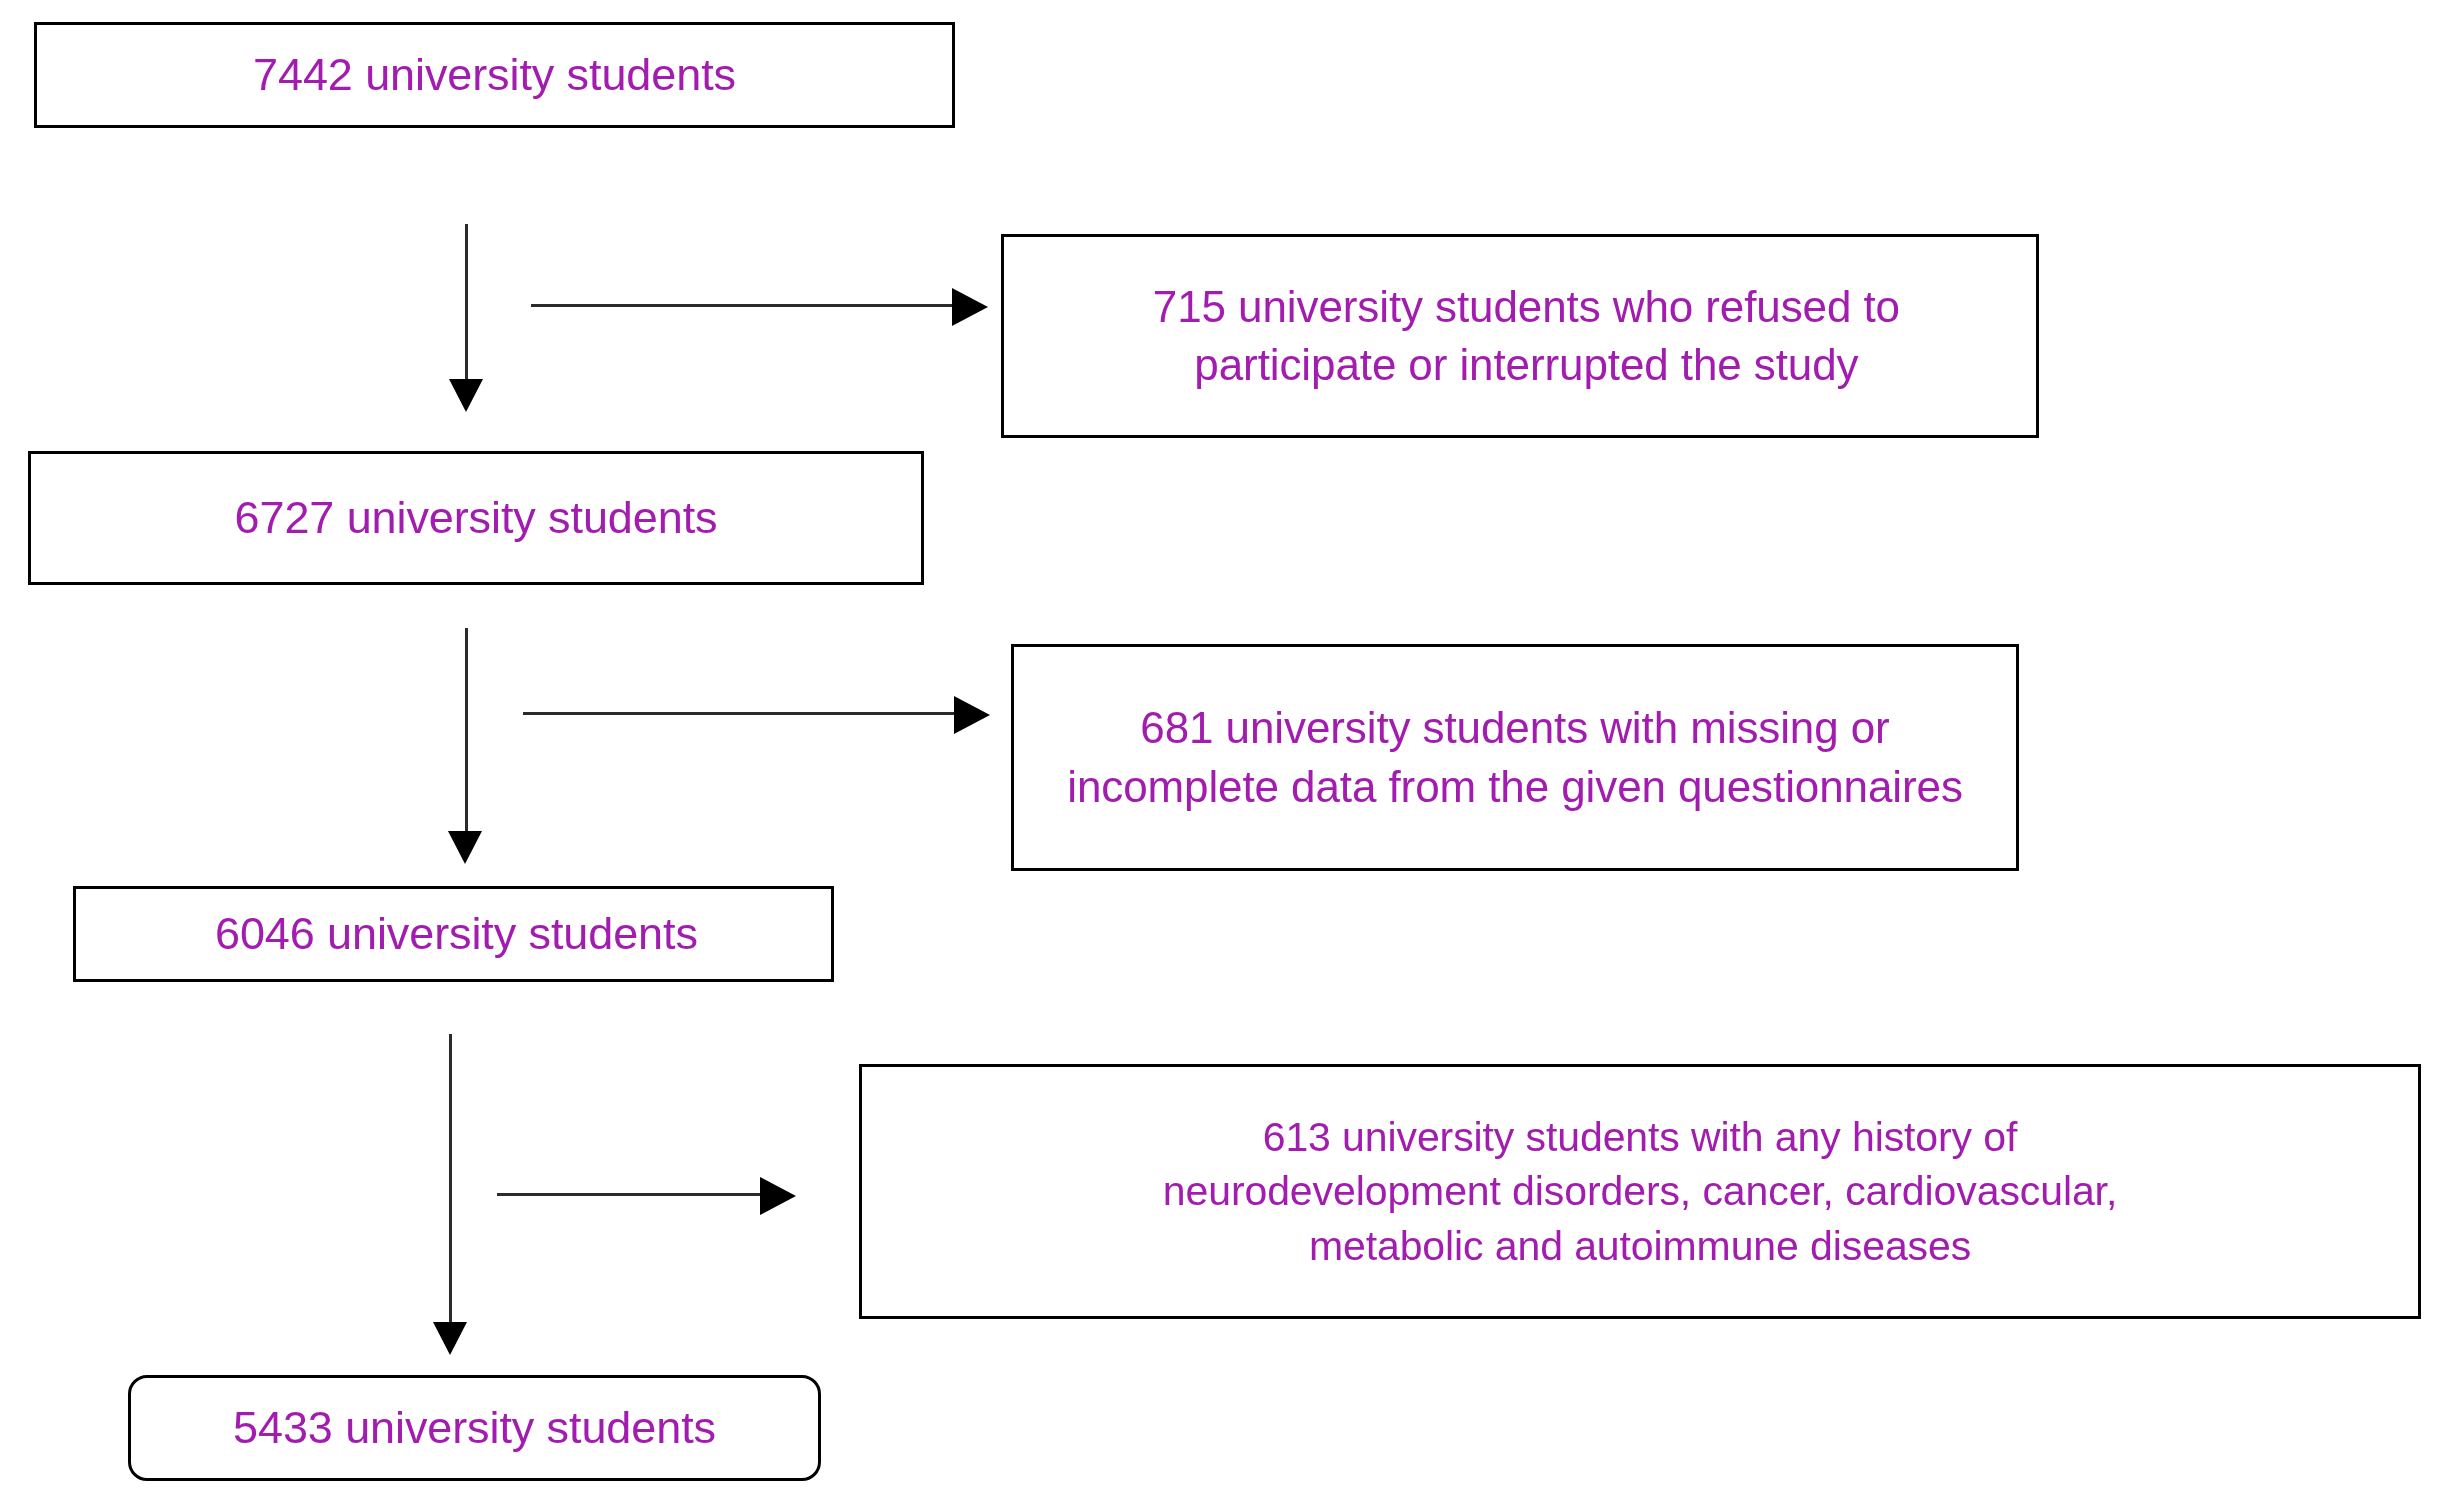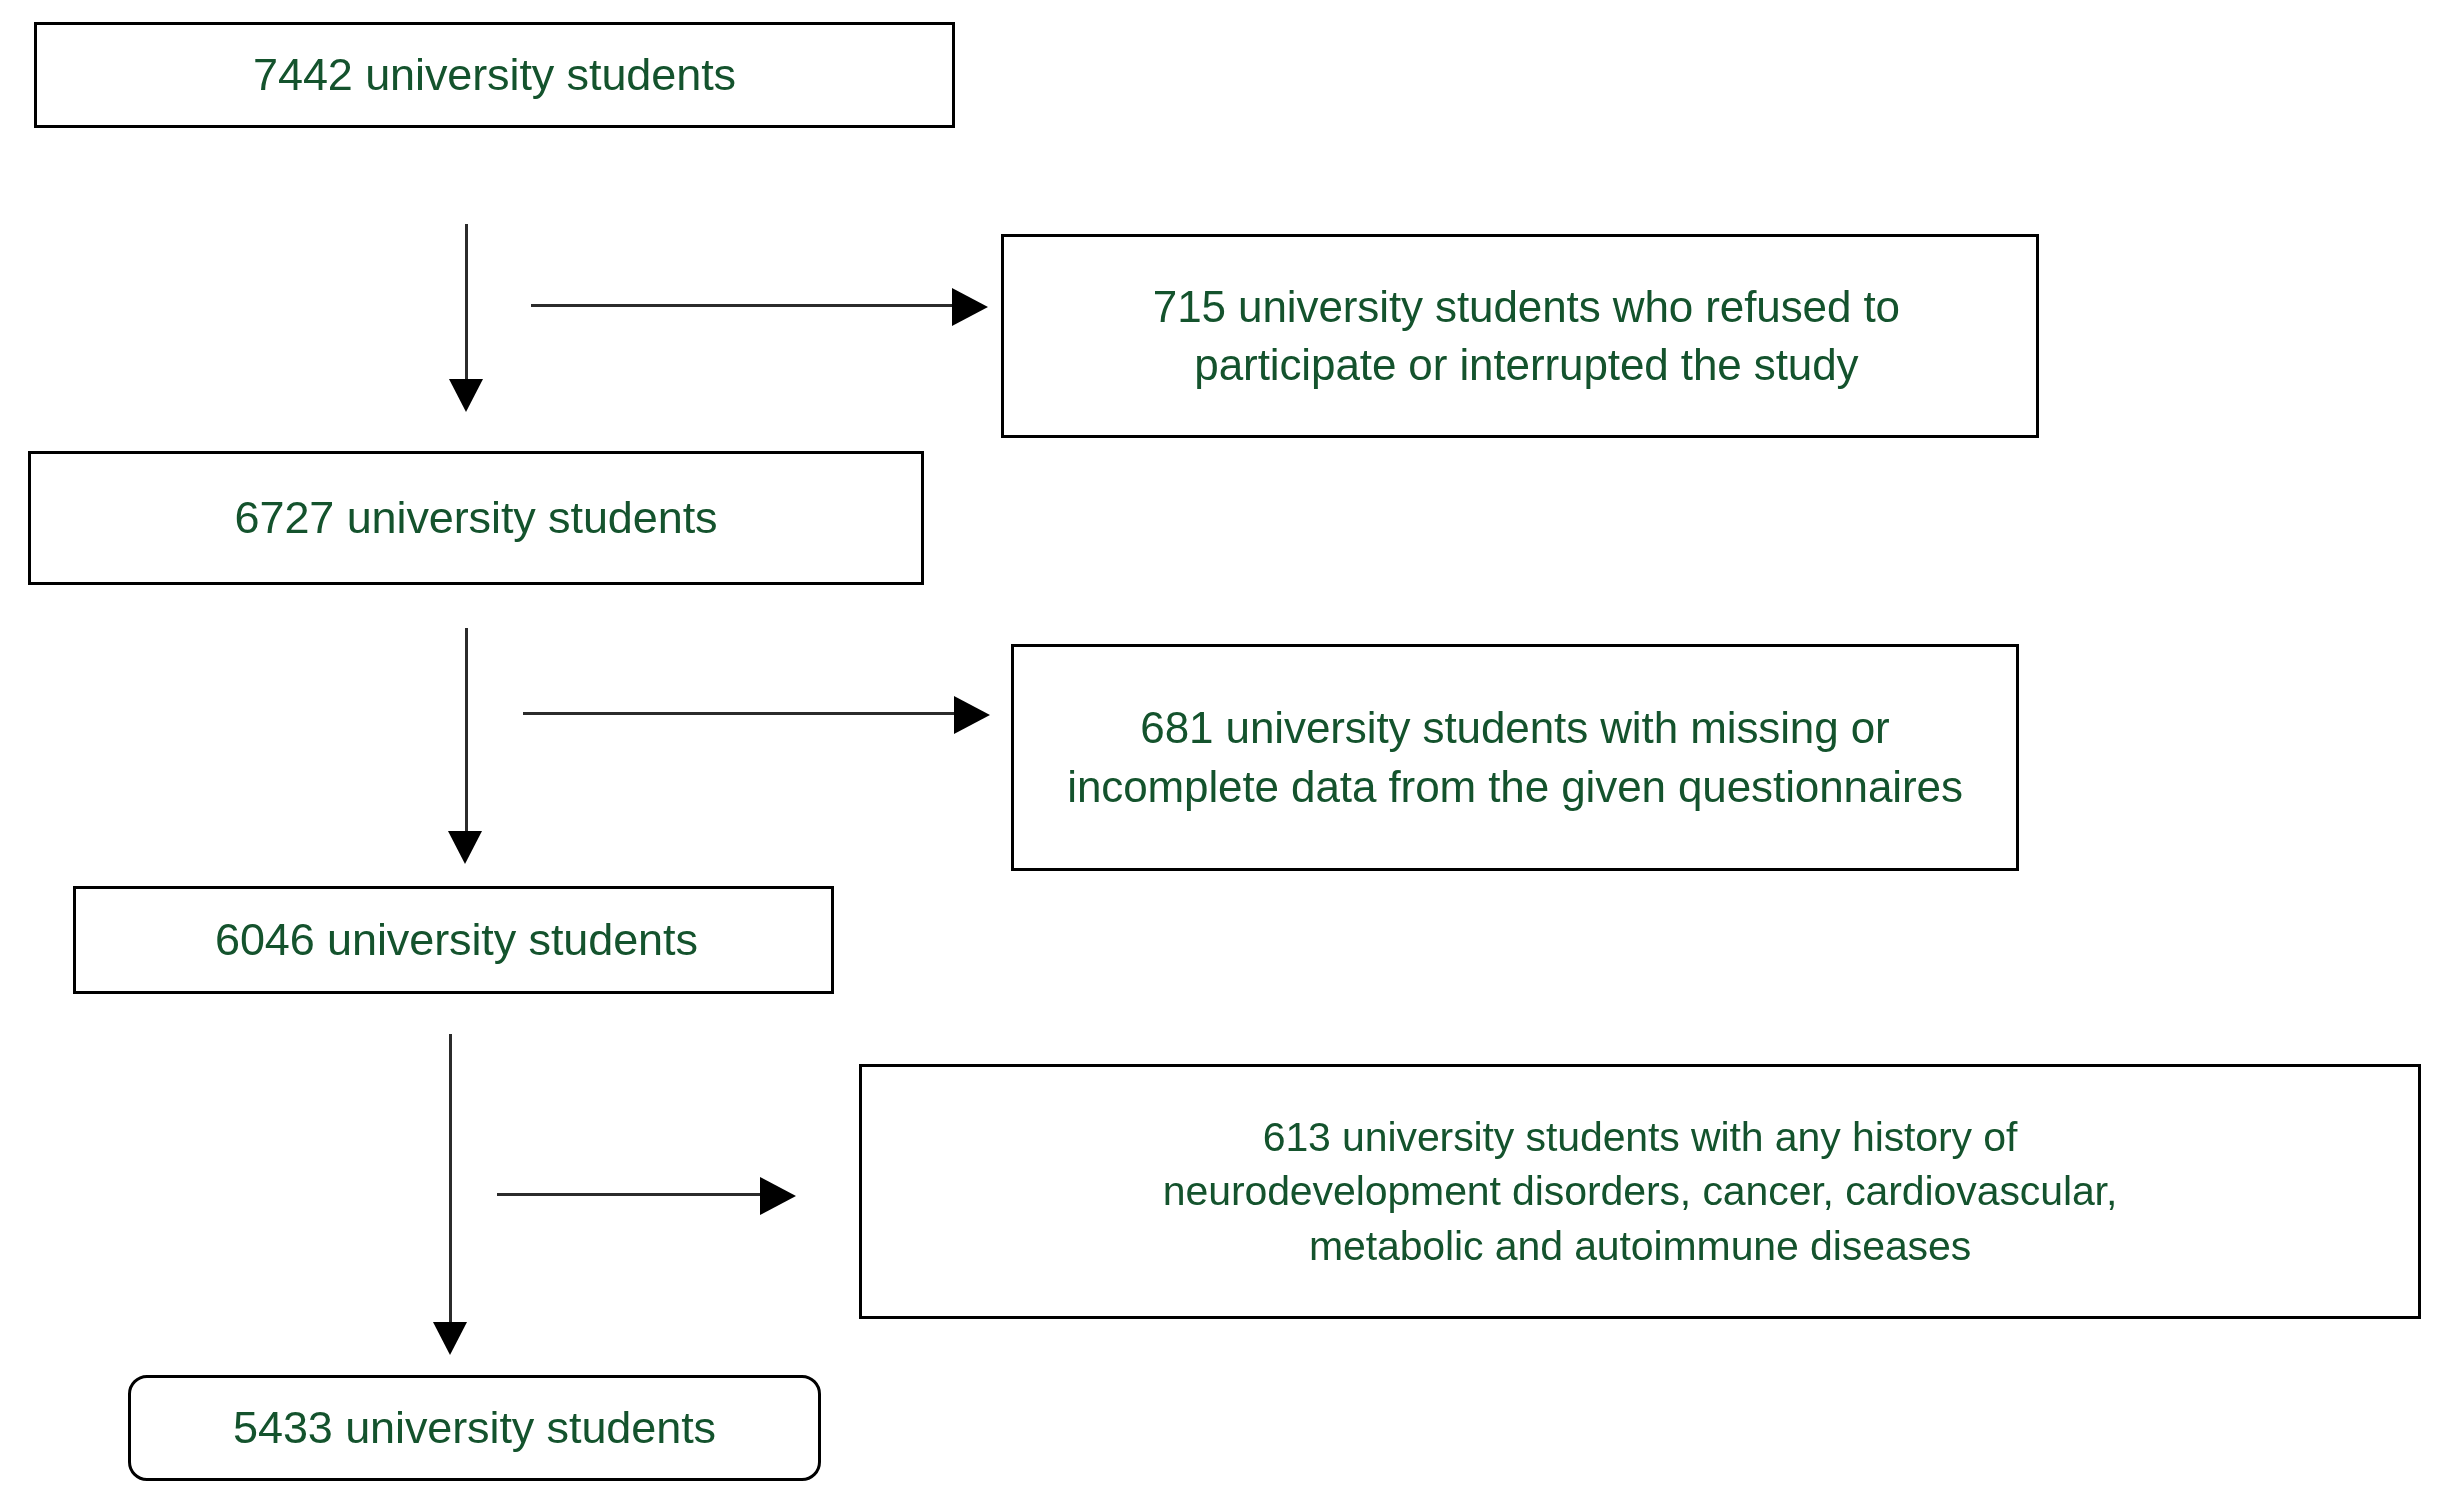--- a/index.html
+++ b/index.html
@@ -23,32 +23,32 @@
     box-sizing: border-box;
     border: 3.6px solid #000000;
     background: #ffffff;
     display: flex;
     align-items: center;
     justify-content: center;
     text-align: center;
     font-size: 45px;
     line-height: 1.32;
     letter-spacing: -0.1px;
-    color: #14532d;
+    color: #a21caf;
     padding: 0 10.2px;
   }
   .box .txt {
     display: block;
     white-space: pre-line;
   }
 
   
   #box-total      { left: 34px;  top: 22px;   width: 921px; height: 106px; }
   #box-enrolled   { left: 28px;  top: 451px;  width: 896px; height: 134px; }
-  #box-complete   { left: 73px; top: 886px; width: 761px; height: 108px; padding-left: 16px; }
+  #box-complete   { left: 73px; top: 886px; width: 761px; height: 96px; padding-left: 16px; }
   #box-final      { left: 128px; top: 1375px; width: 693px;  height: 106px; border-radius: 19px; }
 
   
   #box-excl-refused  { left: 1001px; top: 234px;  width: 1038px; height: 204px; font-size: 44px; padding-left: 23px; }
   #box-excl-missing  { left: 1011px; top: 644px;  width: 1008px; height: 227px; font-size: 44px; }
   #box-excl-history  { left: 859px; top: 1064px; width: 1562px; height: 255px; font-size: 41px; }
 
   
   .vline {
     position: absolute;

